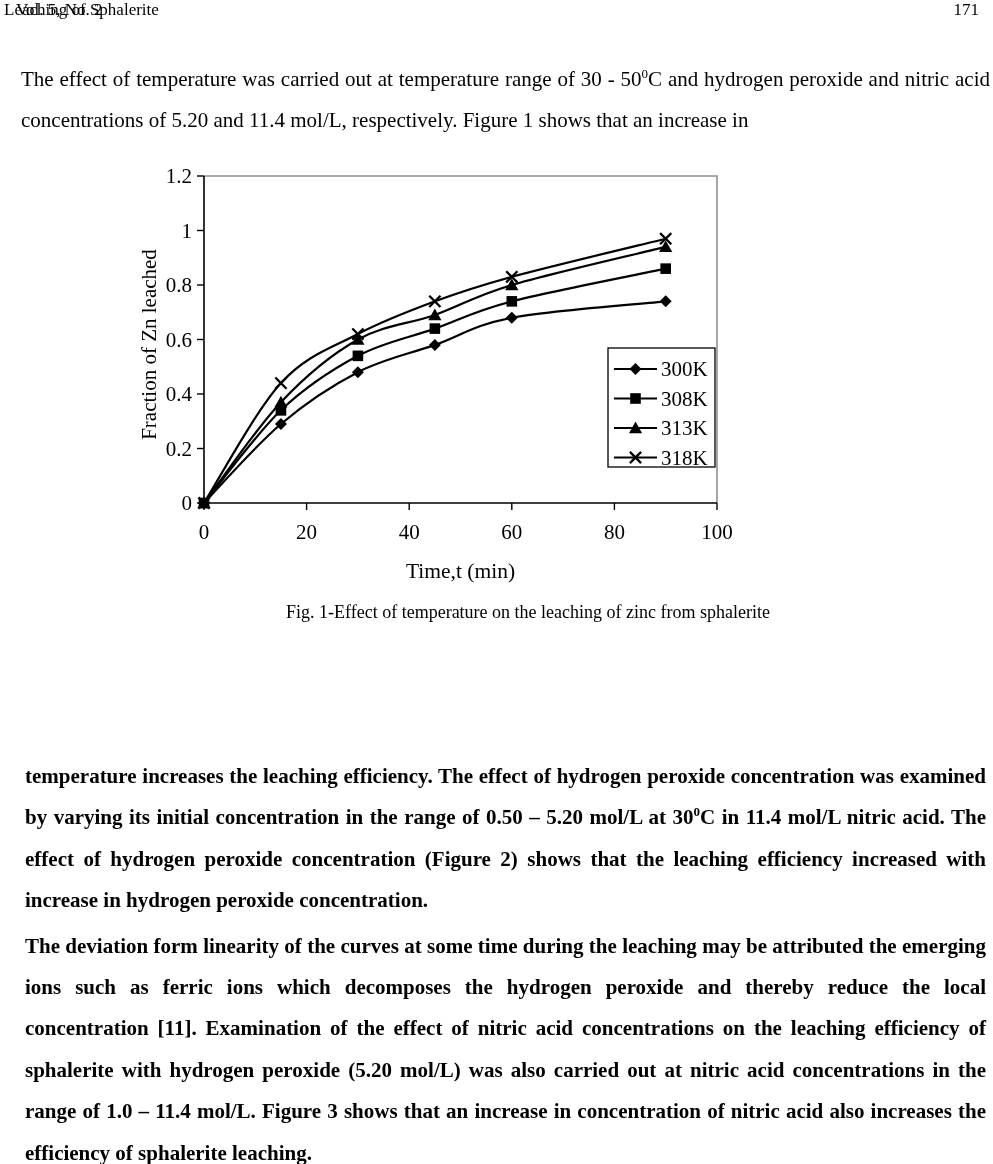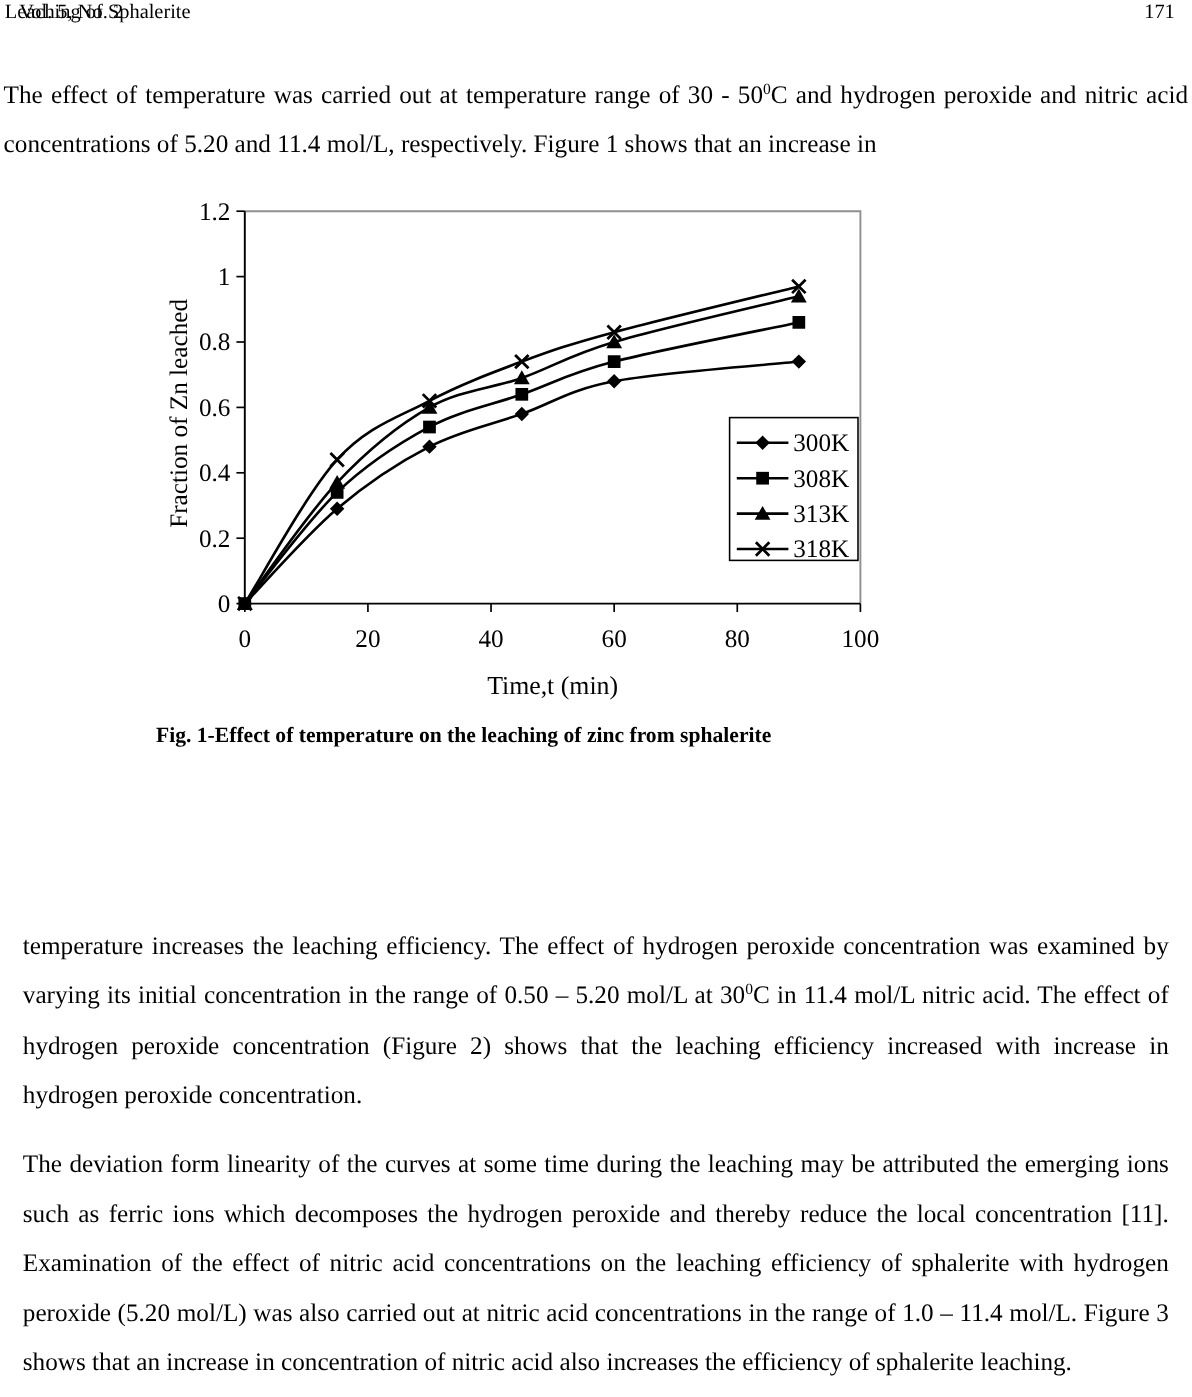--- a/index.html
+++ b/index.html
@@ -10,33 +10,33 @@
   }
   #header {
     position:absolute; top:0px; left:4px; right:14px;
     display:flex; justify-content:space-between; align-items:flex-start;
     font-size:17px; line-height:20px;
   }
   #header .h-center { position:absolute; left:0; right:0; text-align:left; }
   #header .h-left  { position:relative; z-index:1;margin-left:12px; }
   #header .h-right { position:relative; z-index:1; }
   .para {
-    position:absolute; left:3px; right:3px;
+    position:absolute; left:21px; right:3px;
     font-size:21px; line-height:41.4px; text-align:justify;
   }
   .para sup { font-size:13px; vertical-align:super; line-height:0; }
   #para1 { top:59px; }
   #bodytext { top:752px; }
-  #bodytext p { margin:16px; }
+  #bodytext p { margin:4px;font-weight:bold; }
   #figure-area { position:absolute; top:160px; left:130px; width:640px; height:440px; }
   #chart-svg { display:block; width:640px; height:440px; }
   #chart-svg text { font-family:"Liberation Serif","DejaVu Serif",serif; fill:#000; }
   #caption {
     position:absolute; top:598px; left:130px; width:640px;
-    text-align:left; font-size:18px; line-height:28px;font-weight:bold;
+    text-align:right; font-size:18px; line-height:28px;
   }
 </style>
 </head>
 <body>
 
 <div id="page">
 
   <div id="header">
     <span class="h-center">Leaching of Sphalerite</span>
     <span class="h-left">Vol. 5, No. 2</span>

